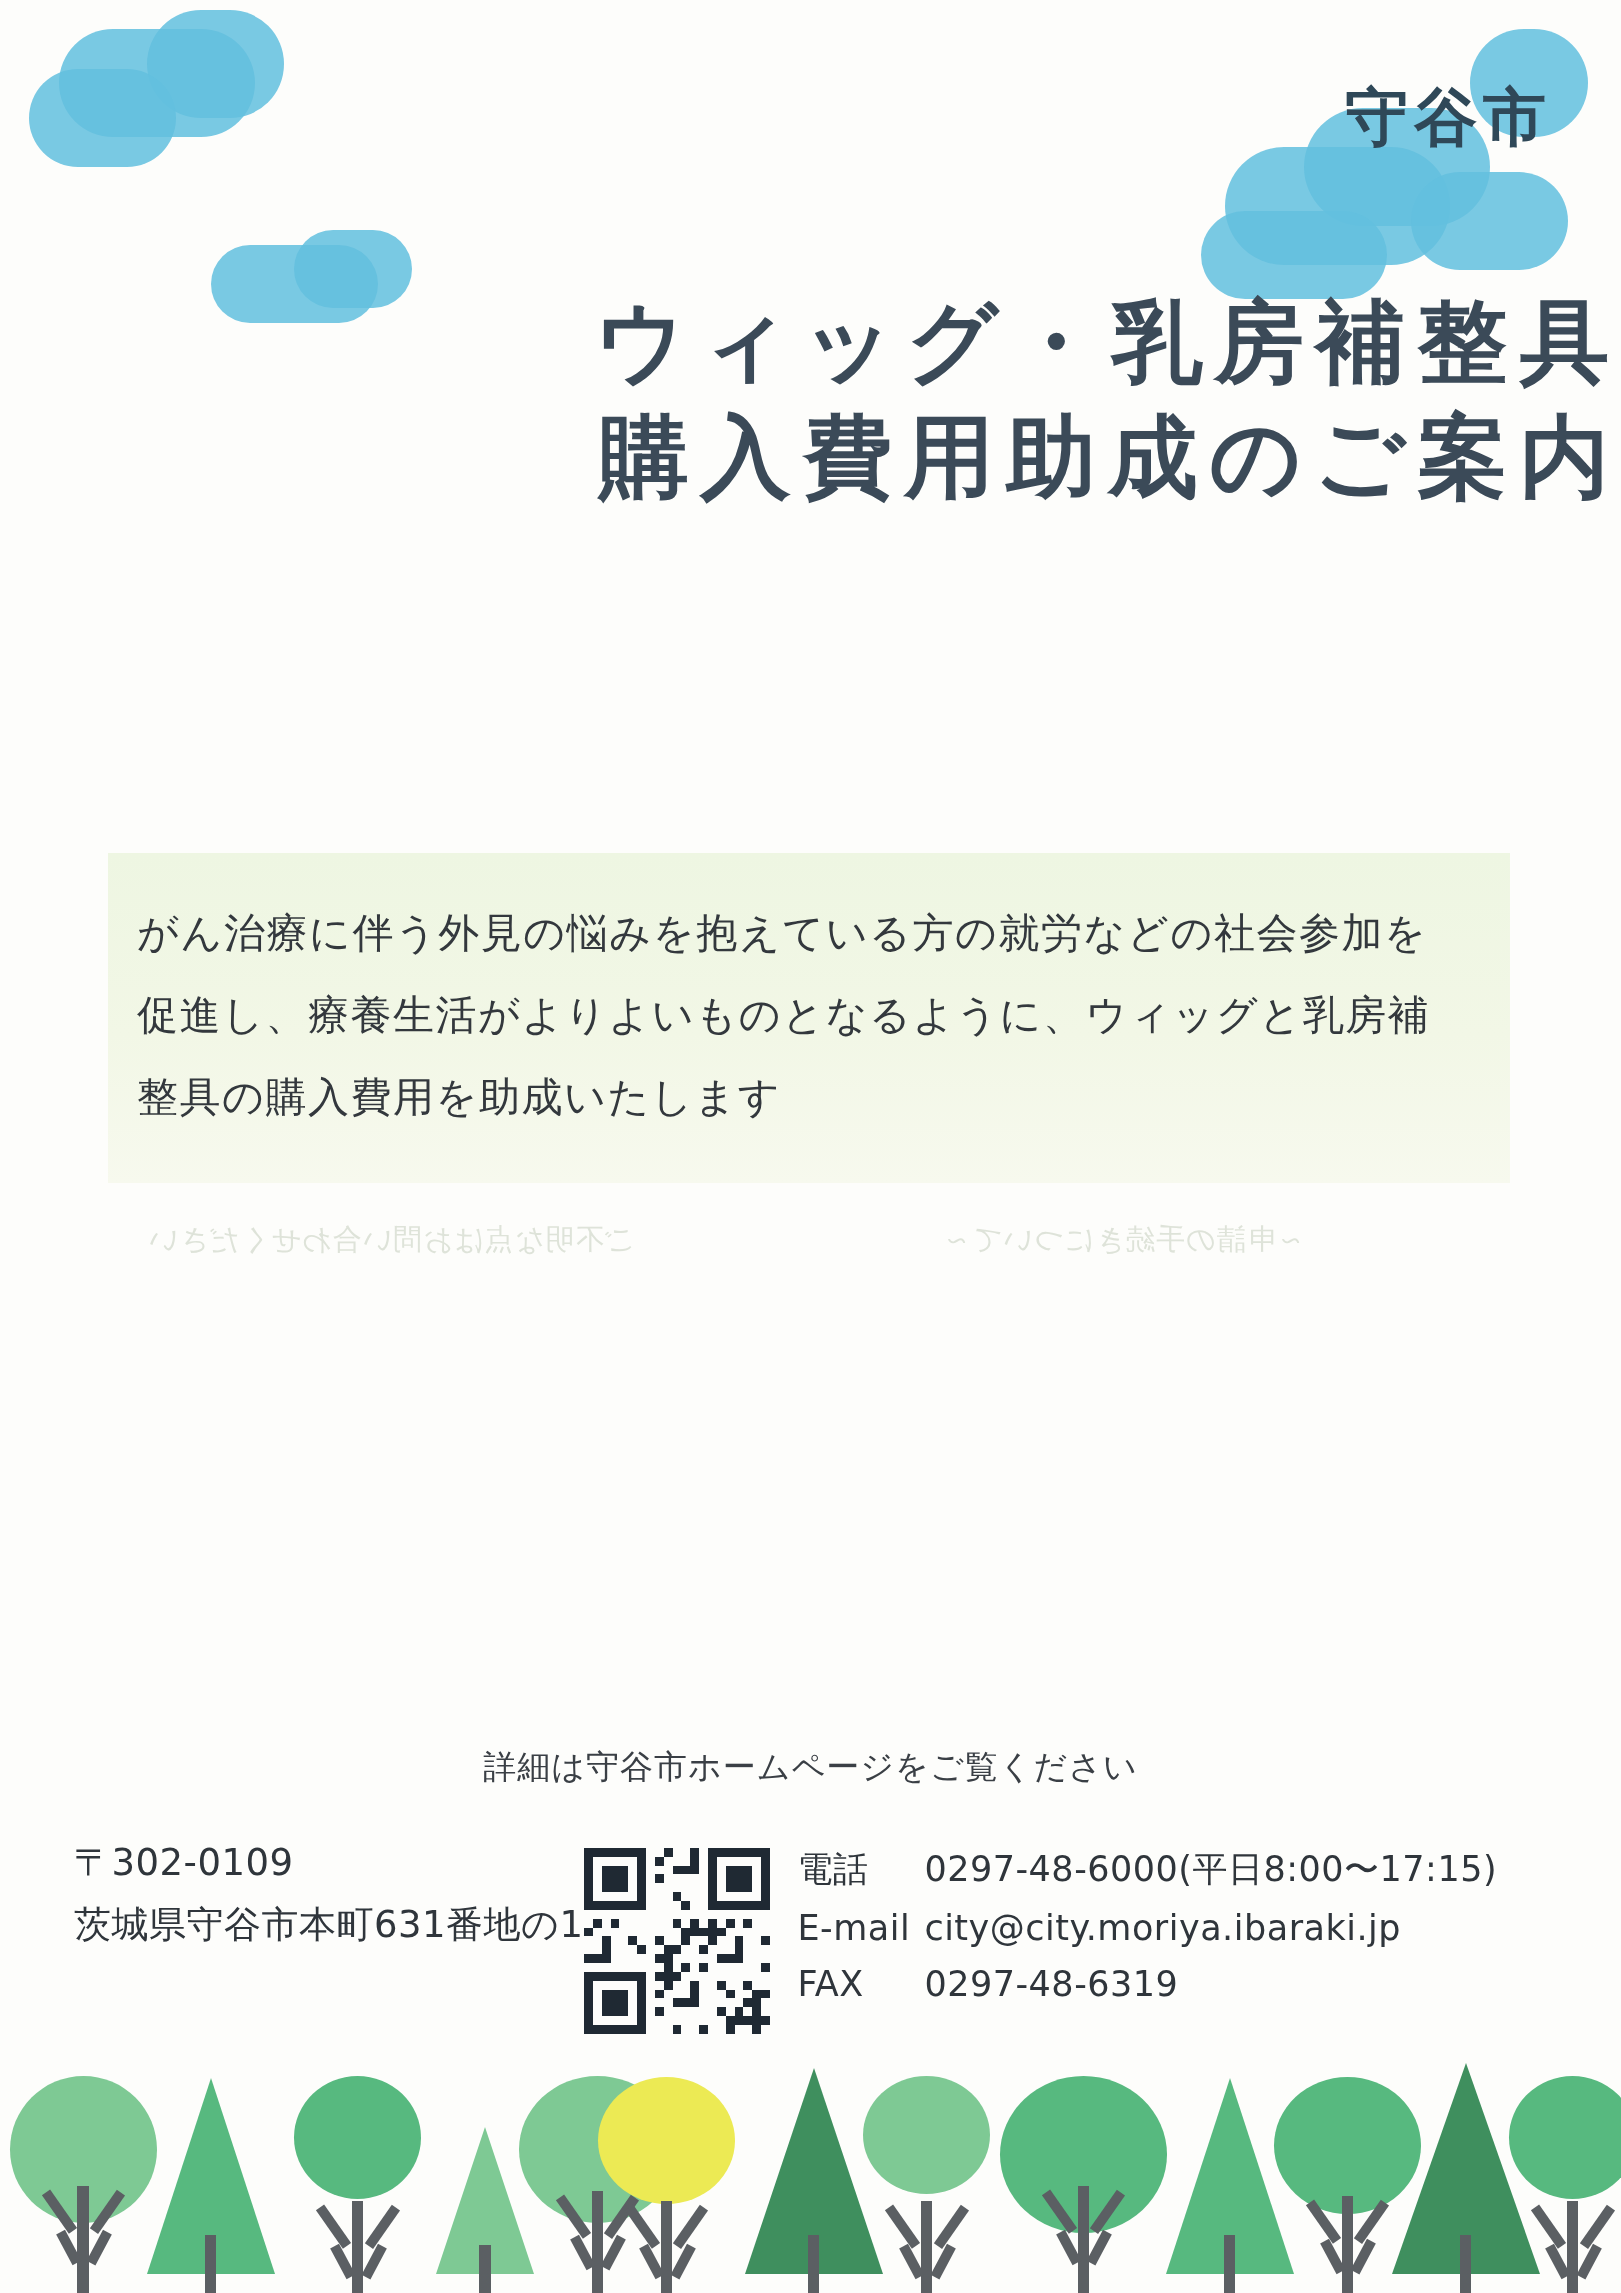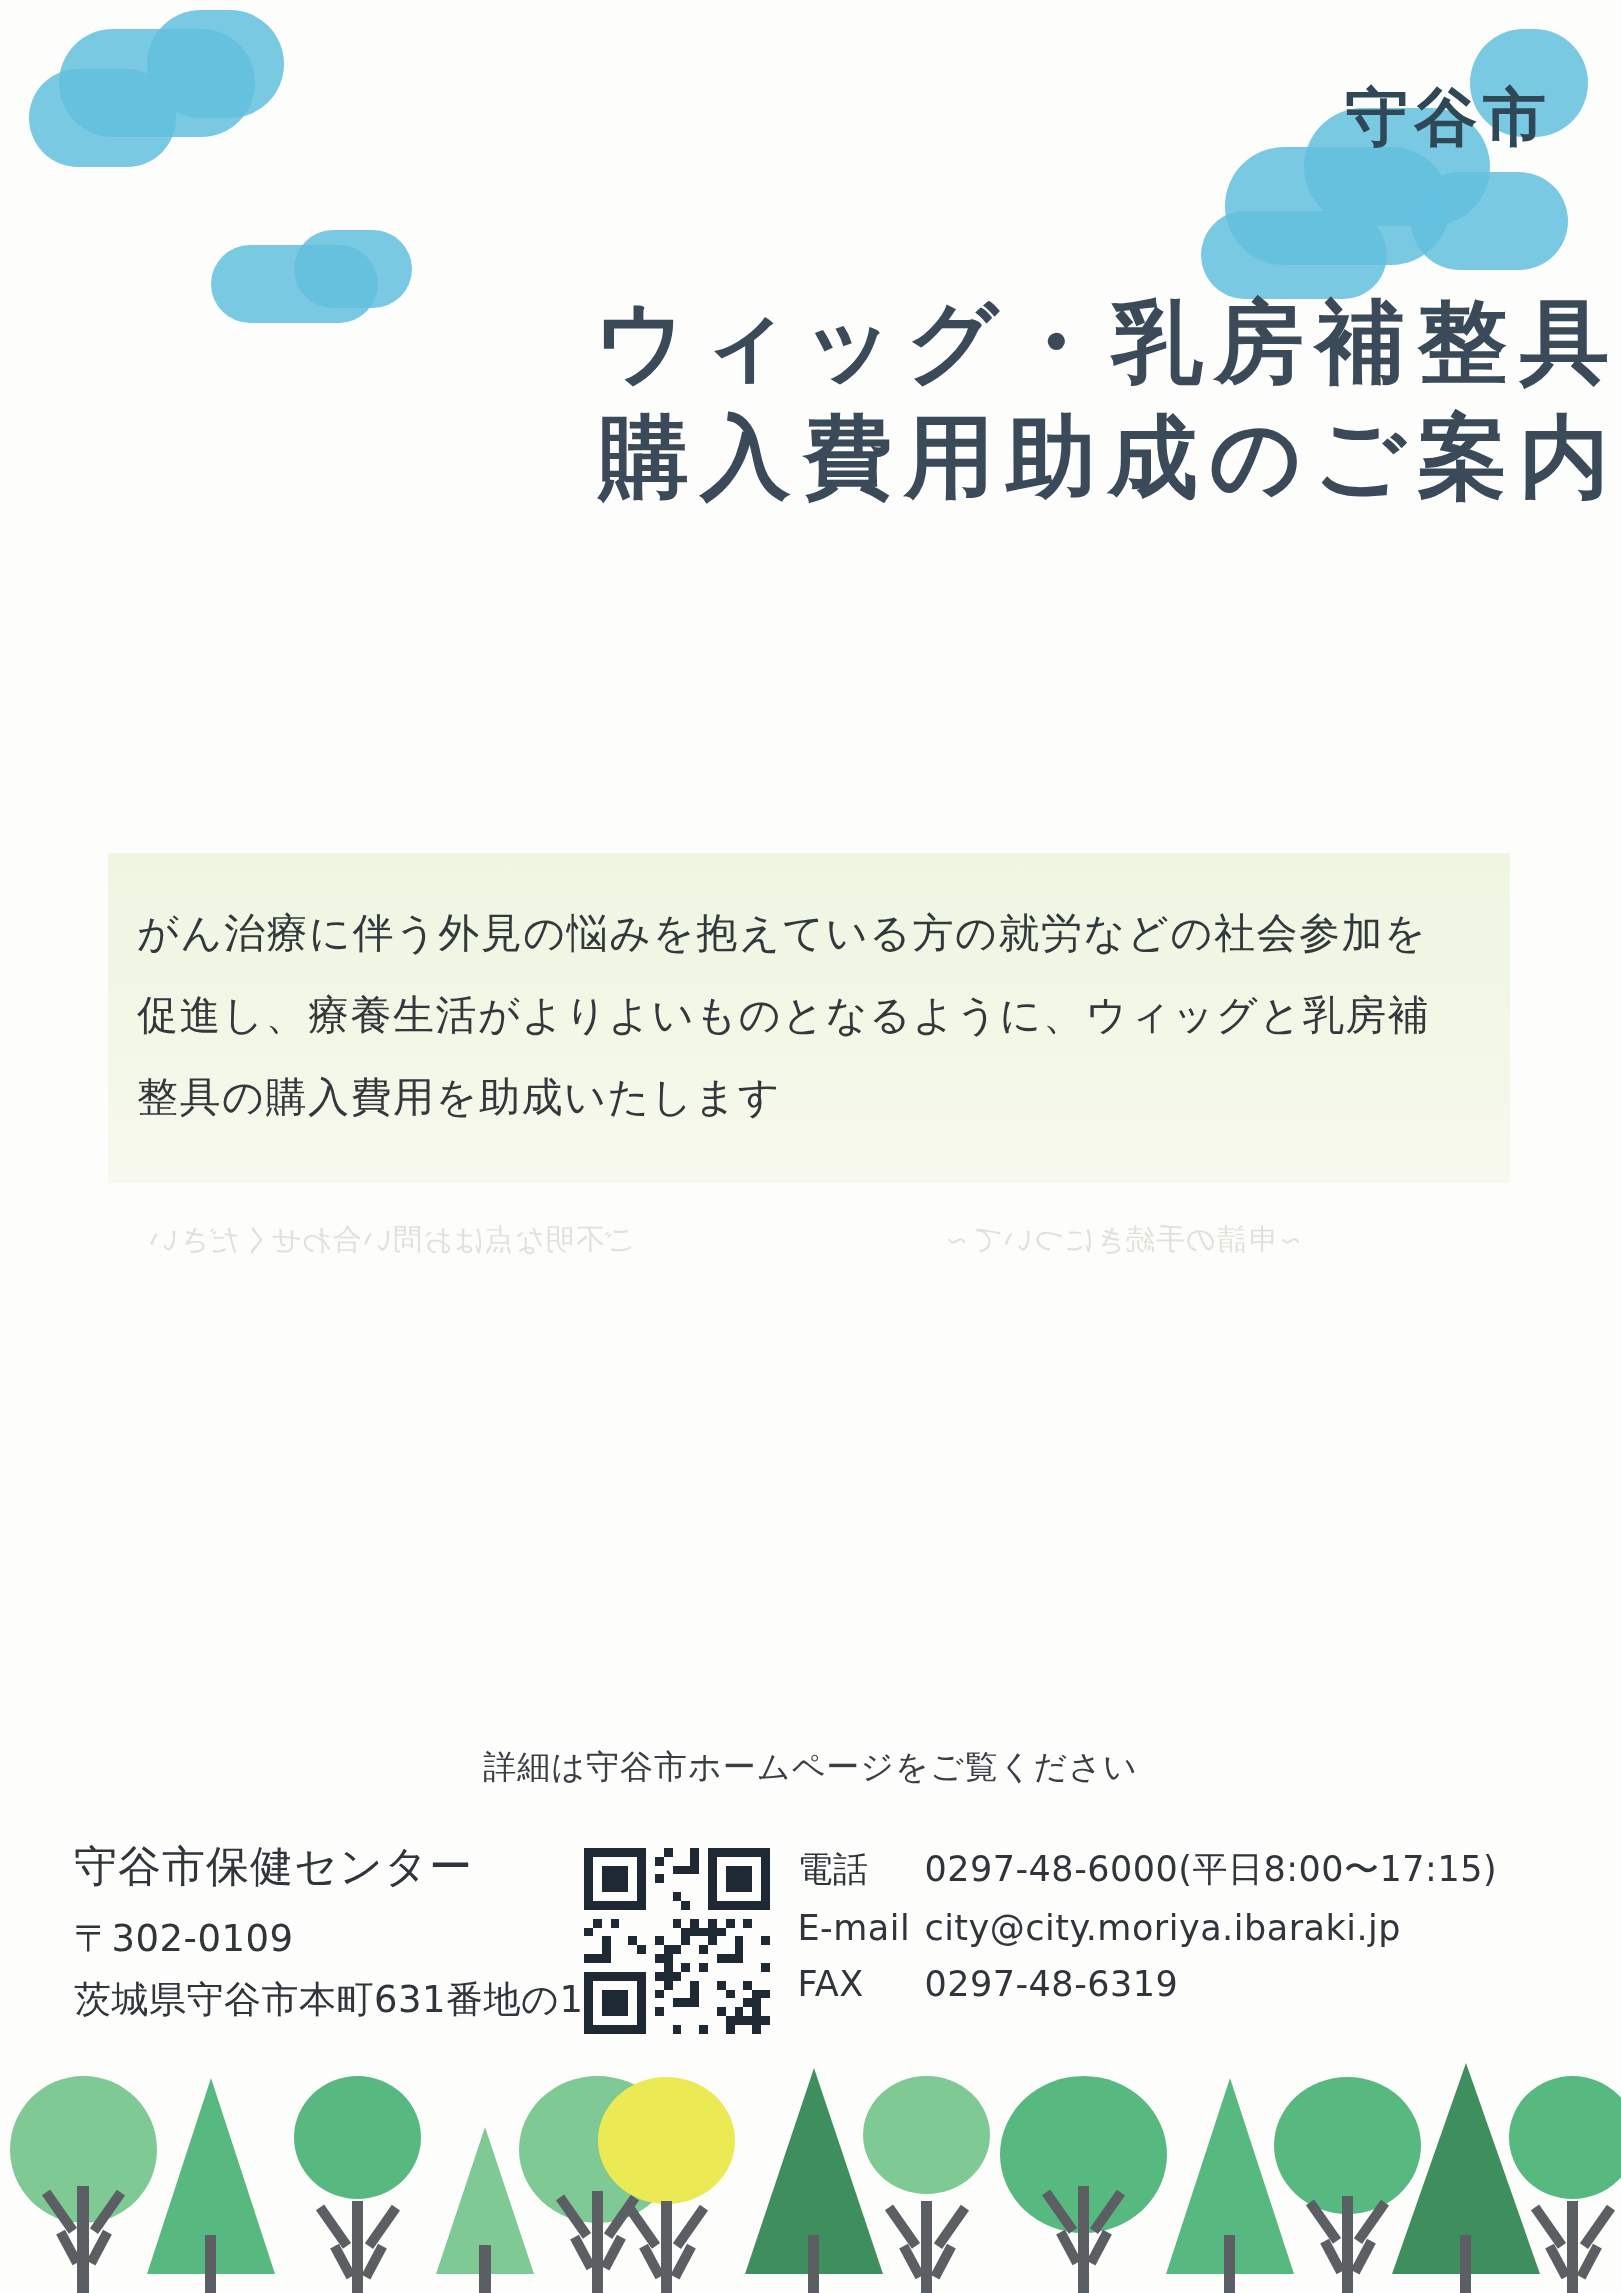--- a/index.html
+++ b/index.html
@@ -241,21 +241,20 @@
     <div class="lead-line">がん治療に伴う外見の悩みを抱えている方の就労などの社会参加を</div>
     <div class="lead-line">促進し、療養生活がよりよいものとなるように、ウィッグと乳房補</div>
     <div class="lead-line">整具の購入費用を助成いたします</div>
   </div>
 
   <div class="hp-note">詳細は守谷市ホームページをご覧ください</div>
 
   <div class="footer">
 
     <div class="addr">
-      <div class="org">守谷市保健センター</div>
       <div class="line">〒302-0109</div>
       <div class="line">茨城県守谷市本町631番地の1</div>
     </div>
 
     <div class="qr" id="qr">
         <i class="on"></i>
         <i class="on"></i>
         <i class="on"></i>
         <i class="on"></i>
         <i class="on"></i>

